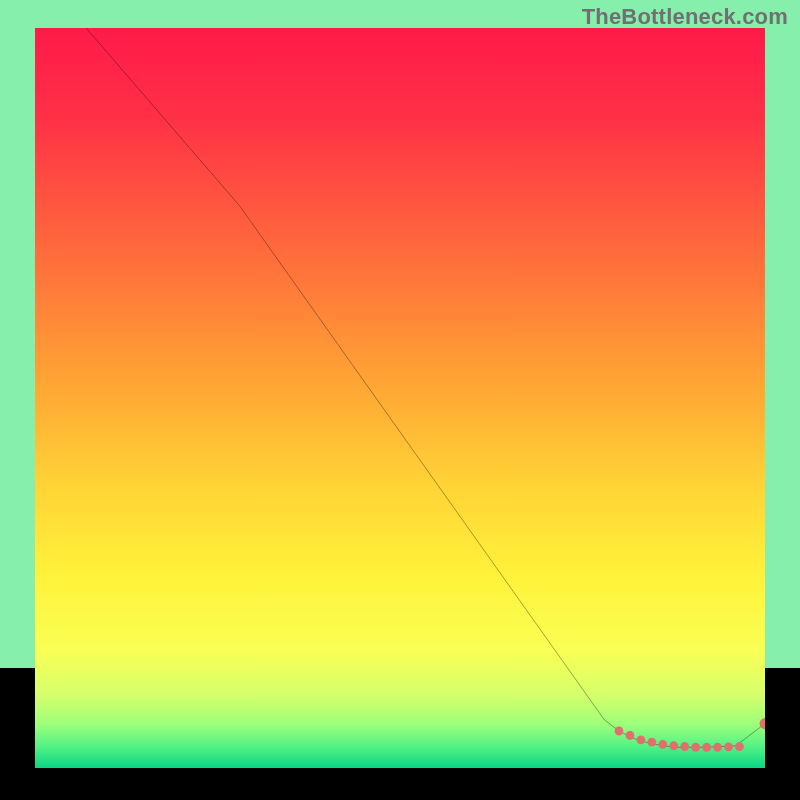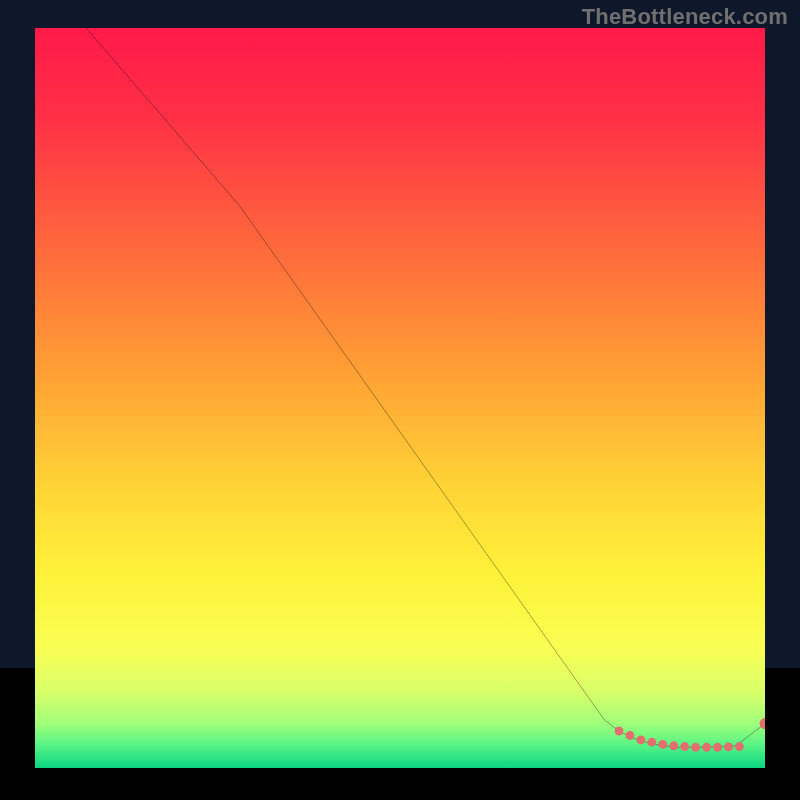--- a/index.html
+++ b/index.html
@@ -7,21 +7,21 @@
     padding: 0;
     width: 800px;
     height: 800px;
     background: #000;
     font-family: Arial, Helvetica, sans-serif;
   }
   .frame {
     position: relative;
     width: 800px;
     height: 668px;
-    background: #0f172a;
+    background: #86efac;
   }
   .attribution {
     position: absolute;
     top: 4px;
     right: 12px;
     color: #707070;
     font-size: 22px;
     font-weight: 600;
     letter-spacing: 0.2px;
   }

